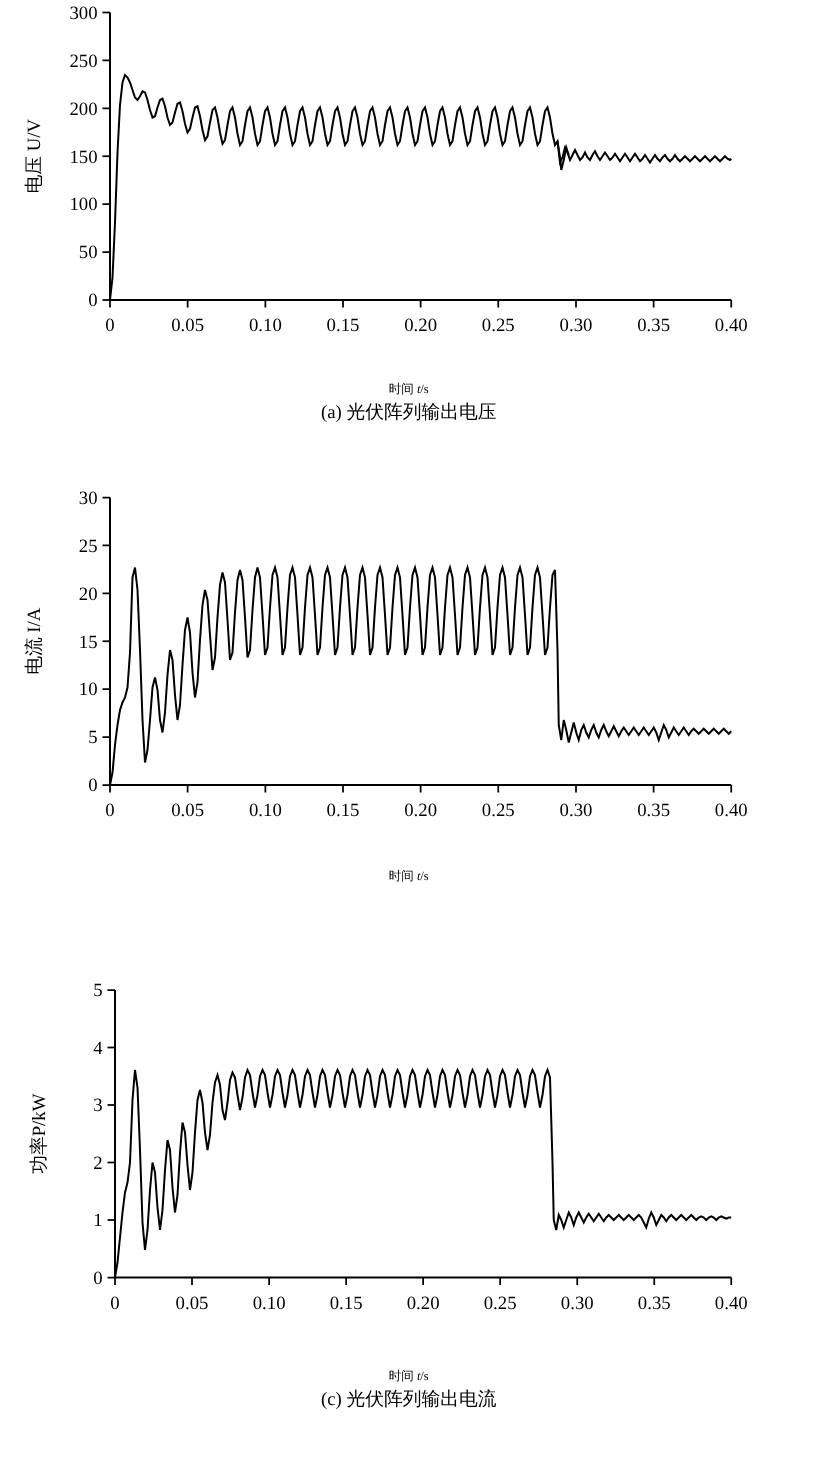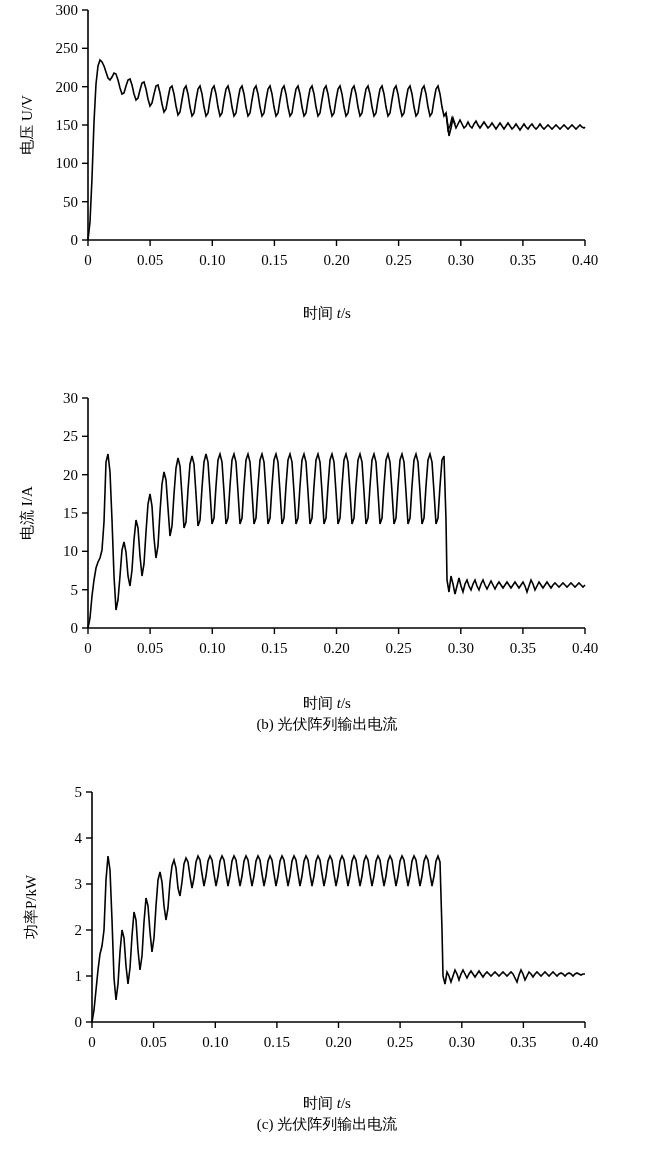--- a/index.html
+++ b/index.html
@@ -35,21 +35,21 @@
     display: block;
   }
   .caption {
     text-align: center;
     font-size: 15px;
     font-family: "Liberation Serif", serif;
     margin-top: 2px;
   }
   .xlabel {
     text-align: center;
-    font-size: 15px;
+    font-size: 10px;
     margin-top: 4px;
   }
   .xlabel .ital {
     font-style: italic;
   }
   svg text {
     font-family: "Liberation Serif", serif;
     fill: #000;
   }
   .tick-label {
@@ -129,20 +129,21 @@
              L106,72 L108,78 L110,80 L112,77 L114,73 L116,74 L118,80 L120,88 L122,94 L124,93 L126,86 L128,80 L130,79 L132,85 L134,94 L136,100 L138,98 L140,90 L142,83 L144,82 L146,89 L148,99 L150,106 L152,103 L154,94 L156,86 L158,85 L160,93 L162,104 L164,112 L166,109 L168,98 L170,88 L172,86 L174,94 L176,106 L178,115 L180,112 L182,100 L184,89 L186,86 L188,94 L190,107 L192,116 L194,113 L196,100 L198,89 L200,86 L202,94 L204,107 L206,116 L208,113 L210,100 L212,89 L214,86 L216,94 L218,107 L220,116 L222,113 L224,100 L226,89 L228,86 L230,94 L232,107 L234,116 L236,113 L238,100 L240,89 L242,86 L244,94 L246,107 L248,116 L250,113 L252,100 L254,89 L256,86 L258,94 L260,107 L262,116 L264,113 L266,100 L268,89 L270,86 L272,94 L274,107 L276,116 L278,113 L280,100 L282,89 L284,86 L286,94 L288,107 L290,116 L292,113 L294,100 L296,89 L298,86 L300,94 L302,107 L304,116 L306,113 L308,100 L310,89 L312,86 L314,94 L316,107 L318,116 L320,113 L322,100 L324,89 L326,86 L328,94 L330,107 L332,116 L334,113 L336,100 L338,89 L340,86 L342,94 L344,107 L346,116 L348,113 L350,100 L352,89 L354,86 L356,94 L358,107 L360,116 L362,113 L364,100 L366,89 L368,86 L370,94 L372,107 L374,116 L376,113 L378,100 L380,89 L382,86 L384,94 L386,107 L388,116 L390,113 L392,100 L394,89 L396,86 L398,94 L400,107 L402,116 L404,113 L406,100 L408,89 L410,86 L412,94 L414,107 L416,116 L418,113 L420,100 L422,89 L424,86 L426,94 L428,107 L430,116 L432,113 L434,100 L436,89 L438,86
              L440,94 L442,107 L444,116 L446,113
              L448,130 L450,126 L452,118 L454,122 L456,128 L458,124 L460,120 L462,124 L464,128 L466,126 L468,122 L470,126 L472,128 L474,124 L476,121 L478,125 L480,128 L482,125 L484,122 L486,125 L488,128 L490,126 L492,123 L494,126 L496,129 L498,126 L500,123 L502,126 L504,129 L506,126 L508,123 L510,126 L512,129 L514,127 L516,124 L518,127 L520,130 L522,127 L524,124 L526,127 L528,129 L530,126 L532,124 L534,127 L536,129 L538,127 L540,124 L542,127 L544,129 L546,127 L548,125 L550,127 L552,129 L554,127 L556,125 L558,127 L560,129 L562,127 L564,125 L566,127 L568,129 L570,127 L572,125 L574,127 L576,129 L578,127 L580,125 L582,127 L584,128 L585,127"></path>
 
         <path fill="none" stroke="#000" stroke-width="1.6" d="M446,113 L448,126 L449,136 L451,128 L453,118 L455,124"></path>
       </svg>
       <div class="xlabel">
         <span>时间 </span><span class="ital">t</span><span>/s</span>
       </div>
     </div>
+    <div class="caption">(a) 光伏阵列输出电压</div>
   </div>
 
   <div class="figure fig-b">
     <div class="plot-wrap">
       <svg class="plot-svg" width="654" height="310" viewBox="0 0 654 310">
         <line x1="88" y1="18" x2="88" y2="248" stroke="#000" stroke-width="1.6"></line>
         <line x1="88" y1="248" x2="585" y2="248" stroke="#000" stroke-width="1.6"></line>
 
         <g stroke="#000" stroke-width="1.4">
           <line x1="82" y1="248" x2="88" y2="248"></line>
@@ -189,21 +190,20 @@
         <text class="axis-title" x="32" y="133" text-anchor="middle" transform="rotate(-90 32 133)">电流 I/A</text>
 
         <path fill="none" stroke="#000" stroke-width="1.6" d="M88,248
              L90,238 L92,216 L94,200 L96,188 L98,182 L100,178 L102,170 L104,142 L106,82 L108,74 L110,92 L112,140 L114,196 L116,230 L118,220 L120,196 L122,170 L124,162 L126,172 L128,196 L130,206 L132,190 L134,160 L136,140 L138,148 L140,176 L142,196 L144,184 L146,152 L148,124 L150,114 L152,126 L154,158 L156,178 L158,166 L160,132 L162,104 L164,92 L166,100 L168,128 L170,156 L172,146 L174,114 L176,88 L178,78 L180,86 L182,116 L184,148 L186,142 L188,110 L190,84 L192,76 L194,84 L196,114 L198,146 L200,140 L202,108 L204,82 L206,74 L208,82 L210,112 L212,144 L214,138 L216,106 L218,80 L220,74 L222,82 L224,112 L226,144 L228,138 L230,106 L232,80 L234,74 L236,82 L238,112 L240,144 L242,138 L244,106 L246,80 L248,74 L250,82 L252,112 L254,144 L256,138 L258,106 L260,80 L262,74 L264,82 L266,112 L268,144 L270,138 L272,106 L274,80 L276,74 L278,82 L280,112 L282,144 L284,138 L286,106 L288,80 L290,74 L292,82 L294,112 L296,144 L298,138 L300,106 L302,80 L304,74 L306,82 L308,112 L310,144 L312,138 L314,106 L316,80 L318,74 L320,82 L322,112 L324,144 L326,138 L328,106 L330,80 L332,74 L334,82 L336,112 L338,144 L340,138 L342,106 L344,80 L346,74 L348,82 L350,112 L352,144 L354,138 L356,106 L358,80 L360,74 L362,82 L364,112 L366,144 L368,138 L370,106 L372,80 L374,74 L376,82 L378,112 L380,144 L382,138 L384,106 L386,80 L388,74 L390,82 L392,112 L394,144 L396,138 L398,106 L400,80 L402,74 L404,82 L406,112 L408,144 L410,138 L412,106 L414,80 L416,74 L418,82 L420,112 L422,144 L424,138 L426,106 L428,80 L430,74 L432,82 L434,112 L436,144 L438,138 L440,106 L442,80 L444,76
              L446,140 L447,200 L449,212 L451,196 L453,204 L455,214 L457,206 L459,198 L461,206 L463,212 L465,204 L467,200 L469,206 L471,210 L473,204 L475,200 L477,206 L479,210 L481,204 L483,200 L485,205 L487,209 L489,205 L491,201 L493,205 L495,209 L497,205 L499,202 L501,205 L503,208 L505,205 L507,202 L509,205 L511,208 L513,205 L515,202 L517,205 L519,208 L521,205 L523,202 L525,206 L527,212 L529,206 L531,200 L533,204 L535,210 L537,206 L539,202 L541,205 L543,208 L545,205 L547,202 L549,205 L551,208 L553,205 L555,203 L557,205 L559,207 L561,205 L563,203 L565,205 L567,207 L569,205 L571,203 L573,205 L575,207 L577,205 L579,203 L581,205 L583,207 L585,205"></path>
       </svg>
       <div class="xlabel">
         <span>时间 </span><span class="ital">t</span><span>/s</span>
       </div>
     </div>
-    <div class="caption">(b) 光伏阵列输出电流</div>
   </div>
 
   <div class="figure fig-c">
     <div class="plot-wrap">
       <svg class="plot-svg" width="654" height="320" viewBox="0 0 654 320">
         <line x1="92" y1="22" x2="92" y2="252" stroke="#000" stroke-width="1.6"></line>
         <line x1="92" y1="252" x2="585" y2="252" stroke="#000" stroke-width="1.6"></line>
 
         <g stroke="#000" stroke-width="1.4">
           <line x1="86" y1="252" x2="92" y2="252"></line>

